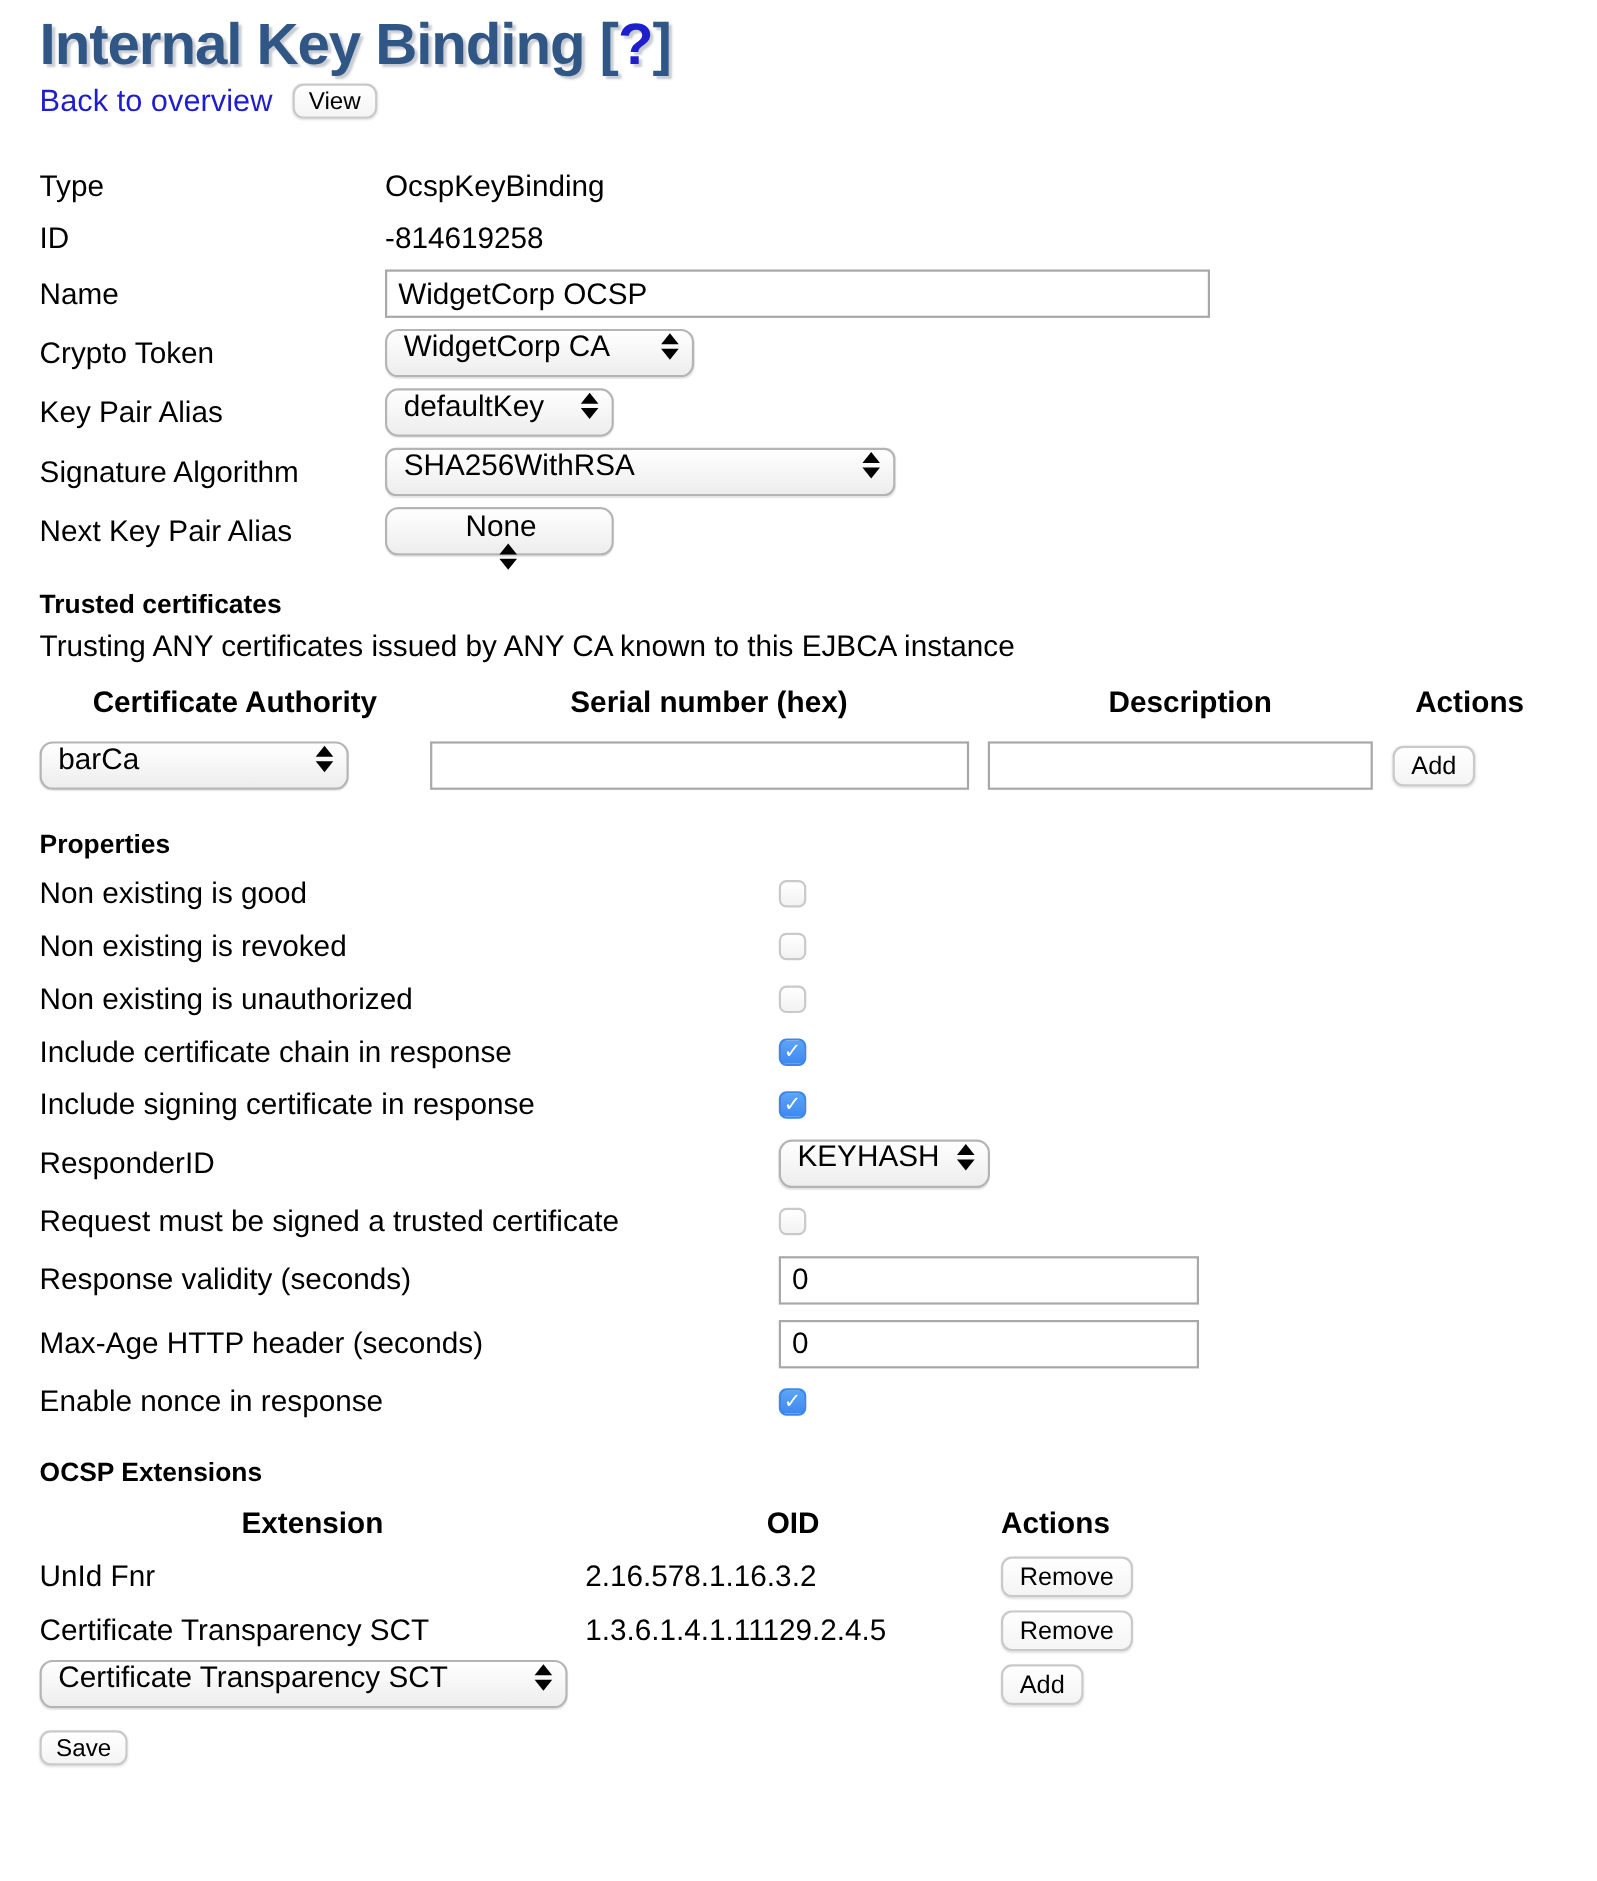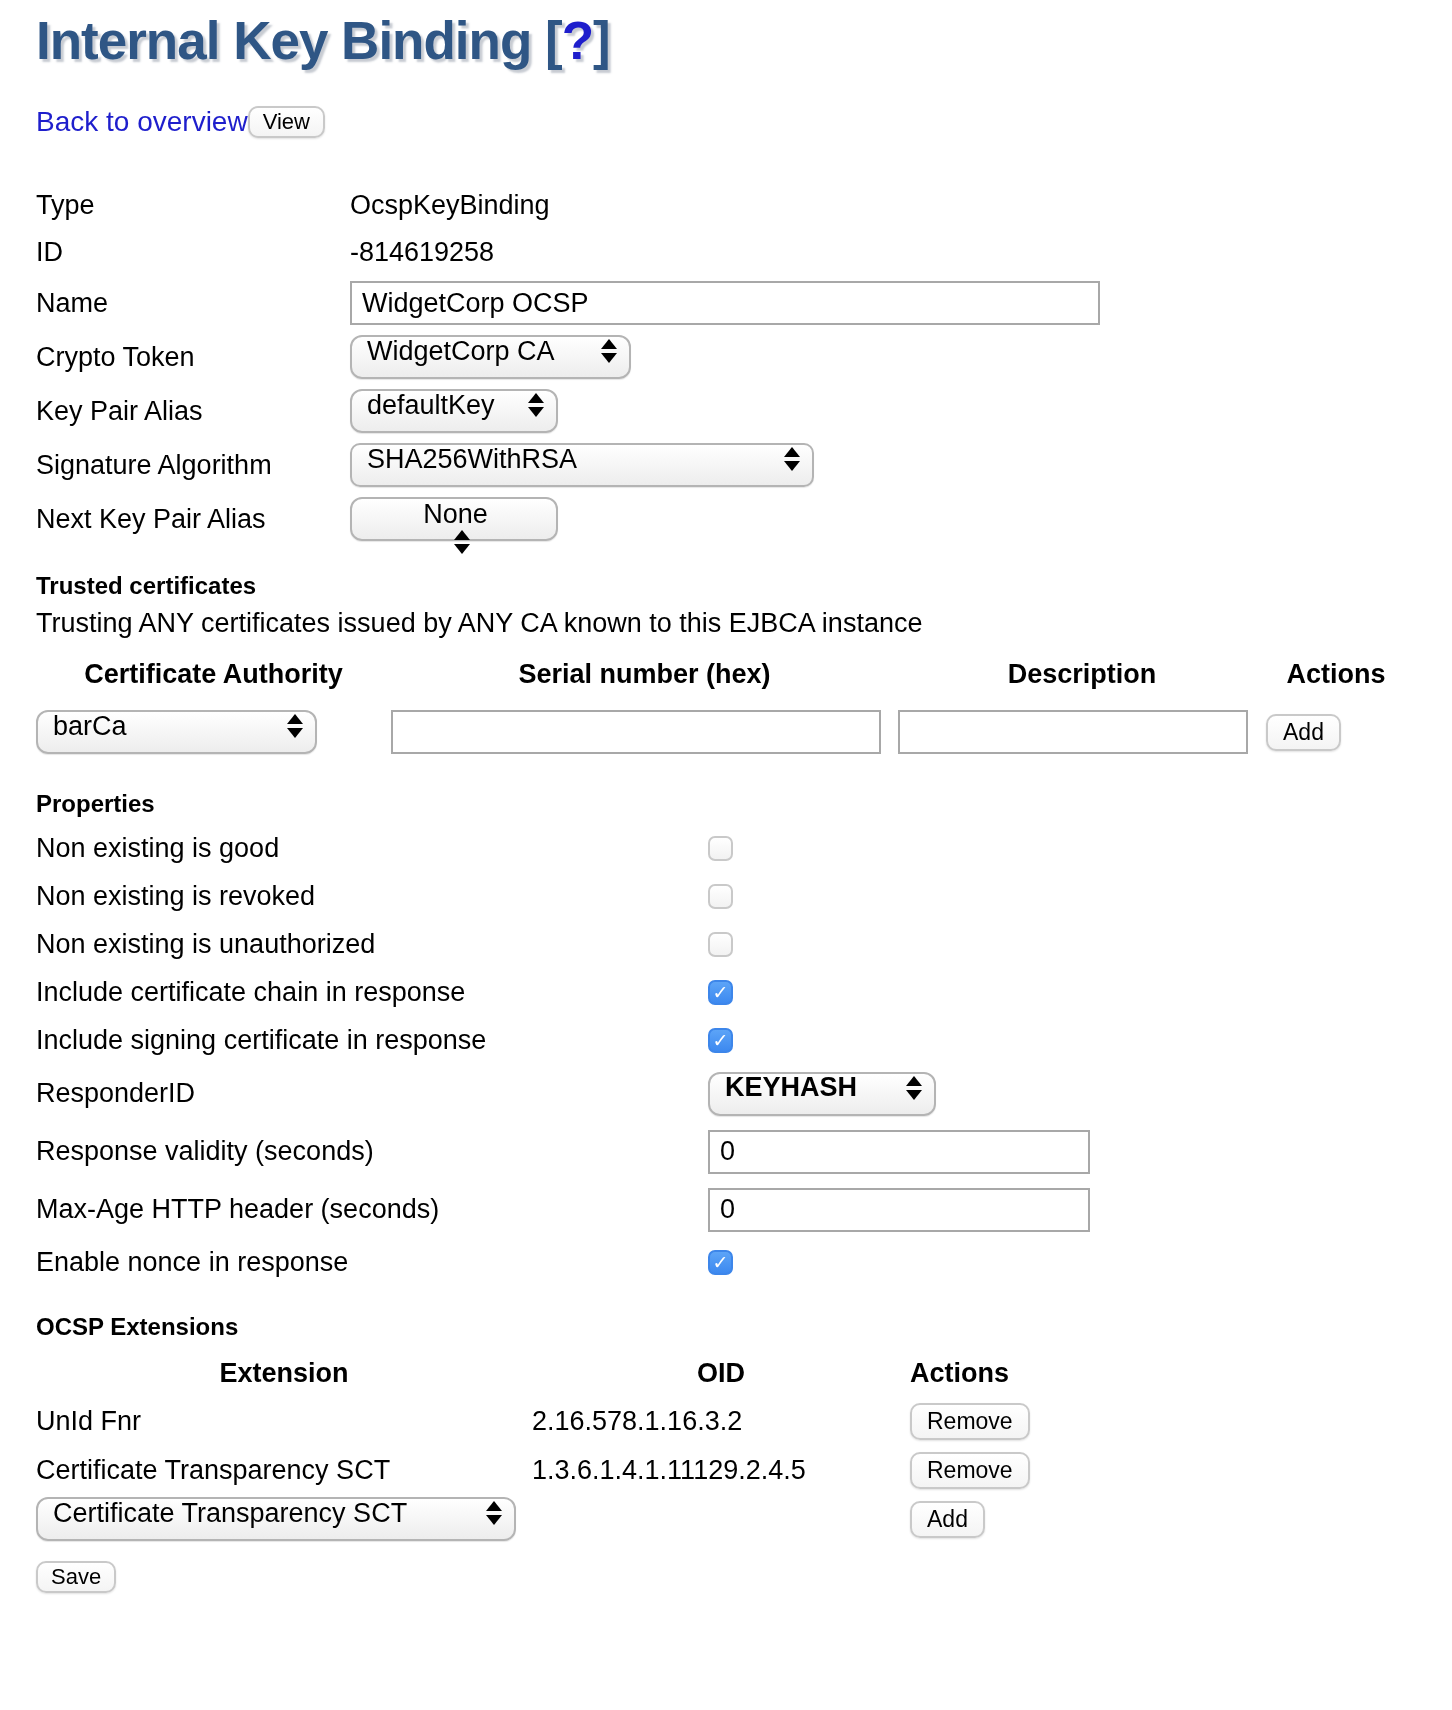--- a/index.html
+++ b/index.html
@@ -11,21 +11,21 @@
   }
 
   
   h1 {
     margin:2px 0 0 0; font-size:53px; line-height:1.1; font-weight:bold;
     color:#2F5685; letter-spacing:-1px;
     text-shadow:3px 3px 2px rgba(130,140,155,0.45);
   }
   h1 .help-link { color:#1E1ECC; text-decoration:none; cursor:pointer; }
 
-  .nav-row { margin-top:36px; display:flex; align-items:flex-start; height:38px; }
+  .nav-row { display:flex; align-items:flex-end; gap:18px; height:38px; }
   .back-link { color:#1E1ECC; text-decoration:none; cursor:pointer; font-size:28px; }
 
   
   .btn {
     display:inline-flex; align-items:center; justify-content:center;
     font-family:inherit; font-size:23px; color:#000;
     background:linear-gradient(#ffffff,#f4f4f4);
     border:2px solid #c9c9c9; border-radius:10px;
     padding:3px 15px; box-shadow:0 1px 2px rgba(0,0,0,0.12); cursor:pointer;
   }
@@ -81,21 +81,21 @@
   .serial-input { width:490px; }
   .desc-input { width:350px; }
 
   
   .props-section { margin-top:6px; }
   .prow { display:flex; align-items:center; min-height:48px; }
   .prow-select { min-height:58px; }
   .prow-input { min-height:58px; }
   .plabel { width:672px; flex:0 0 672px; }
   .pctrl { display:flex; align-items:center; }
-  .sel-responder { width:228px;font-weight:bold; }
+  .sel-responder { width:192px; }
   .num-input { width:382px; }
 
   
   .ext-grid { margin-top:12px; display:grid; grid-template-columns:496px 378px 220px; width:fit-content; }
   .ext-grid .th { font-weight:bold; padding:4px 0 8px 0; text-align:center; }
   .ext-grid .th-actions { text-align:left; }
   .ext-grid .td { display:flex; align-items:center; min-height:49px; }
   .sel-extension { width:480px; }
 
   .save-row { margin-top:16px; }
@@ -237,20 +237,26 @@
       <div class="pctrl">
         <div class="select sel-responder">
           <span>KEYHASH</span>
           <span class="sel-arrows">
               <i class="tri-up"></i>
               <i class="tri-down"></i>
             </span>
         </div>
       </div>
     </div>
+    <div class="prow">
+      <div class="plabel">Request must be signed a trusted certificate</div>
+      <div class="pctrl">
+          <span class="checkbox"></span>
+        </div>
+    </div>
     <div class="prow prow-input">
       <div class="plabel">Response validity (seconds)</div>
       <div class="pctrl">
           <input class="text-input num-input" type="text" value="0" style="">
         </div>
     </div>
     <div class="prow prow-input">
       <div class="plabel">Max-Age HTTP header (seconds)</div>
       <div class="pctrl">
           <input class="text-input num-input" type="text" value="0" style="">

